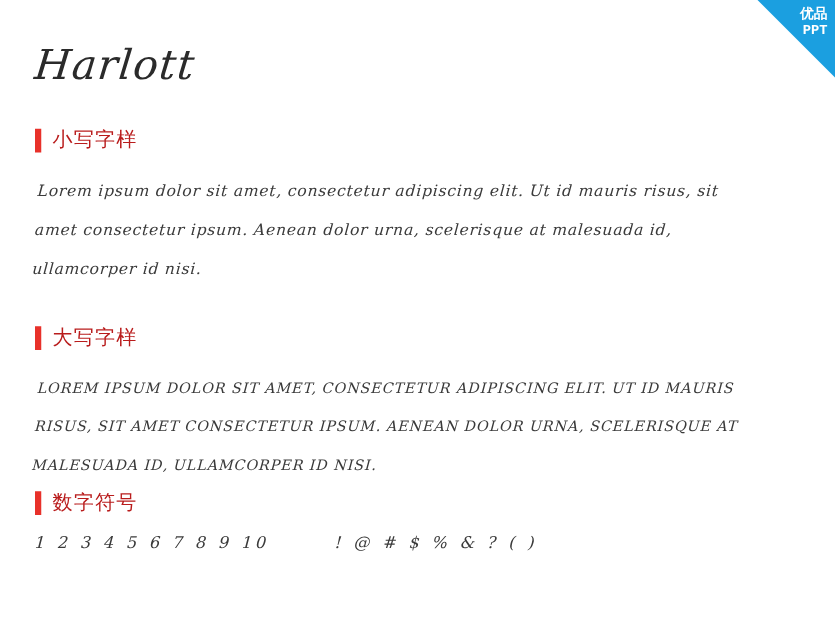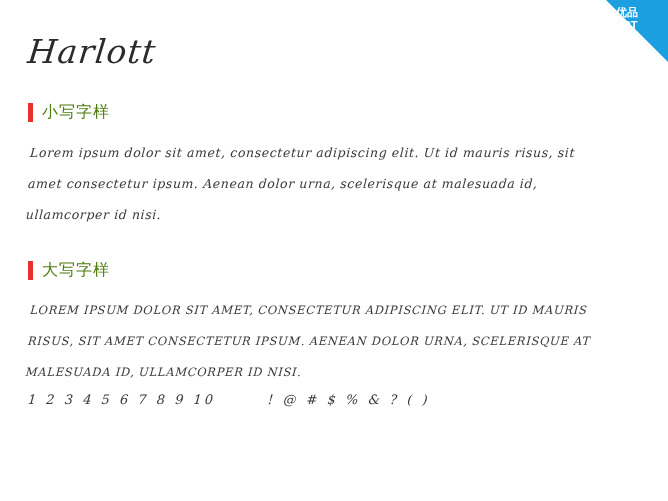--- a/index.html
+++ b/index.html
@@ -28,26 +28,26 @@
     width: 0;
     height: 0;
     border-top: 62px solid #1b9fe0;
     border-left: 62px solid transparent;
   }
   .corner-ribbon-text {
     position: absolute;
     top: 6px;
     right: 6px;
     width: 46px;
-    text-align: left;
+    text-align: right;
     color: #ffffff;
     font-size: 11px;
     line-height: 13px;
     font-weight: bold;
-    font-family: Liberation Sans, sans-serif;
+    font-family: Liberation Mono, monospace;
     letter-spacing: 0px;
   }
   .corner-ribbon-text div {
     display: block;
   }
   
   .font-title {
     position: absolute;
     left: 28px;
     top: 32px;
@@ -72,21 +72,21 @@
   }
   .section-bar {
     width: 5px;
     height: 19px;
     background: #e8312a;
     margin-right: 9px;
     flex: 0 0 auto;
   }
   .section-title {
     font-size: 16px;
-    color: #4d7c0f;
+    color: #b91c1c;
     font-family: "DejaVu Sans", sans-serif;
     letter-spacing: 1px;
   }
   .sample {
     font-family: "DejaVu Serif", serif;
     font-style: italic;
     color: #3a3a3a;
     font-size: 12.5px;
     line-height: 31px;
     letter-spacing: 0.6px;
@@ -136,19 +136,23 @@
 
   <div class="section" id="sec-upper">
     <div class="section-head">
       <div class="section-bar"></div>
       <div class="section-title">大写字样</div>
     </div>
     <div class="sample upper">Lorem ipsum dolor sit amet, consectetur adipiscing elit. Ut id mauris risus, sit amet consectetur ipsum. Aenean dolor urna, scelerisque at malesuada id, ullamcorper id nisi.</div>
   </div>
 
   <div class="section" id="sec-digits">
+    <div class="section-head">
+      <div class="section-bar"></div>
+      <div class="section-title">数字符号</div>
+    </div>
     <div class="glyphs">
       <span>1 2 3 4 5 6 7 8 9 10</span>
       <span>! @ # $ % &amp; ? ( )</span>
     </div>
   </div>
 
 </div>
 
 </body></html>

